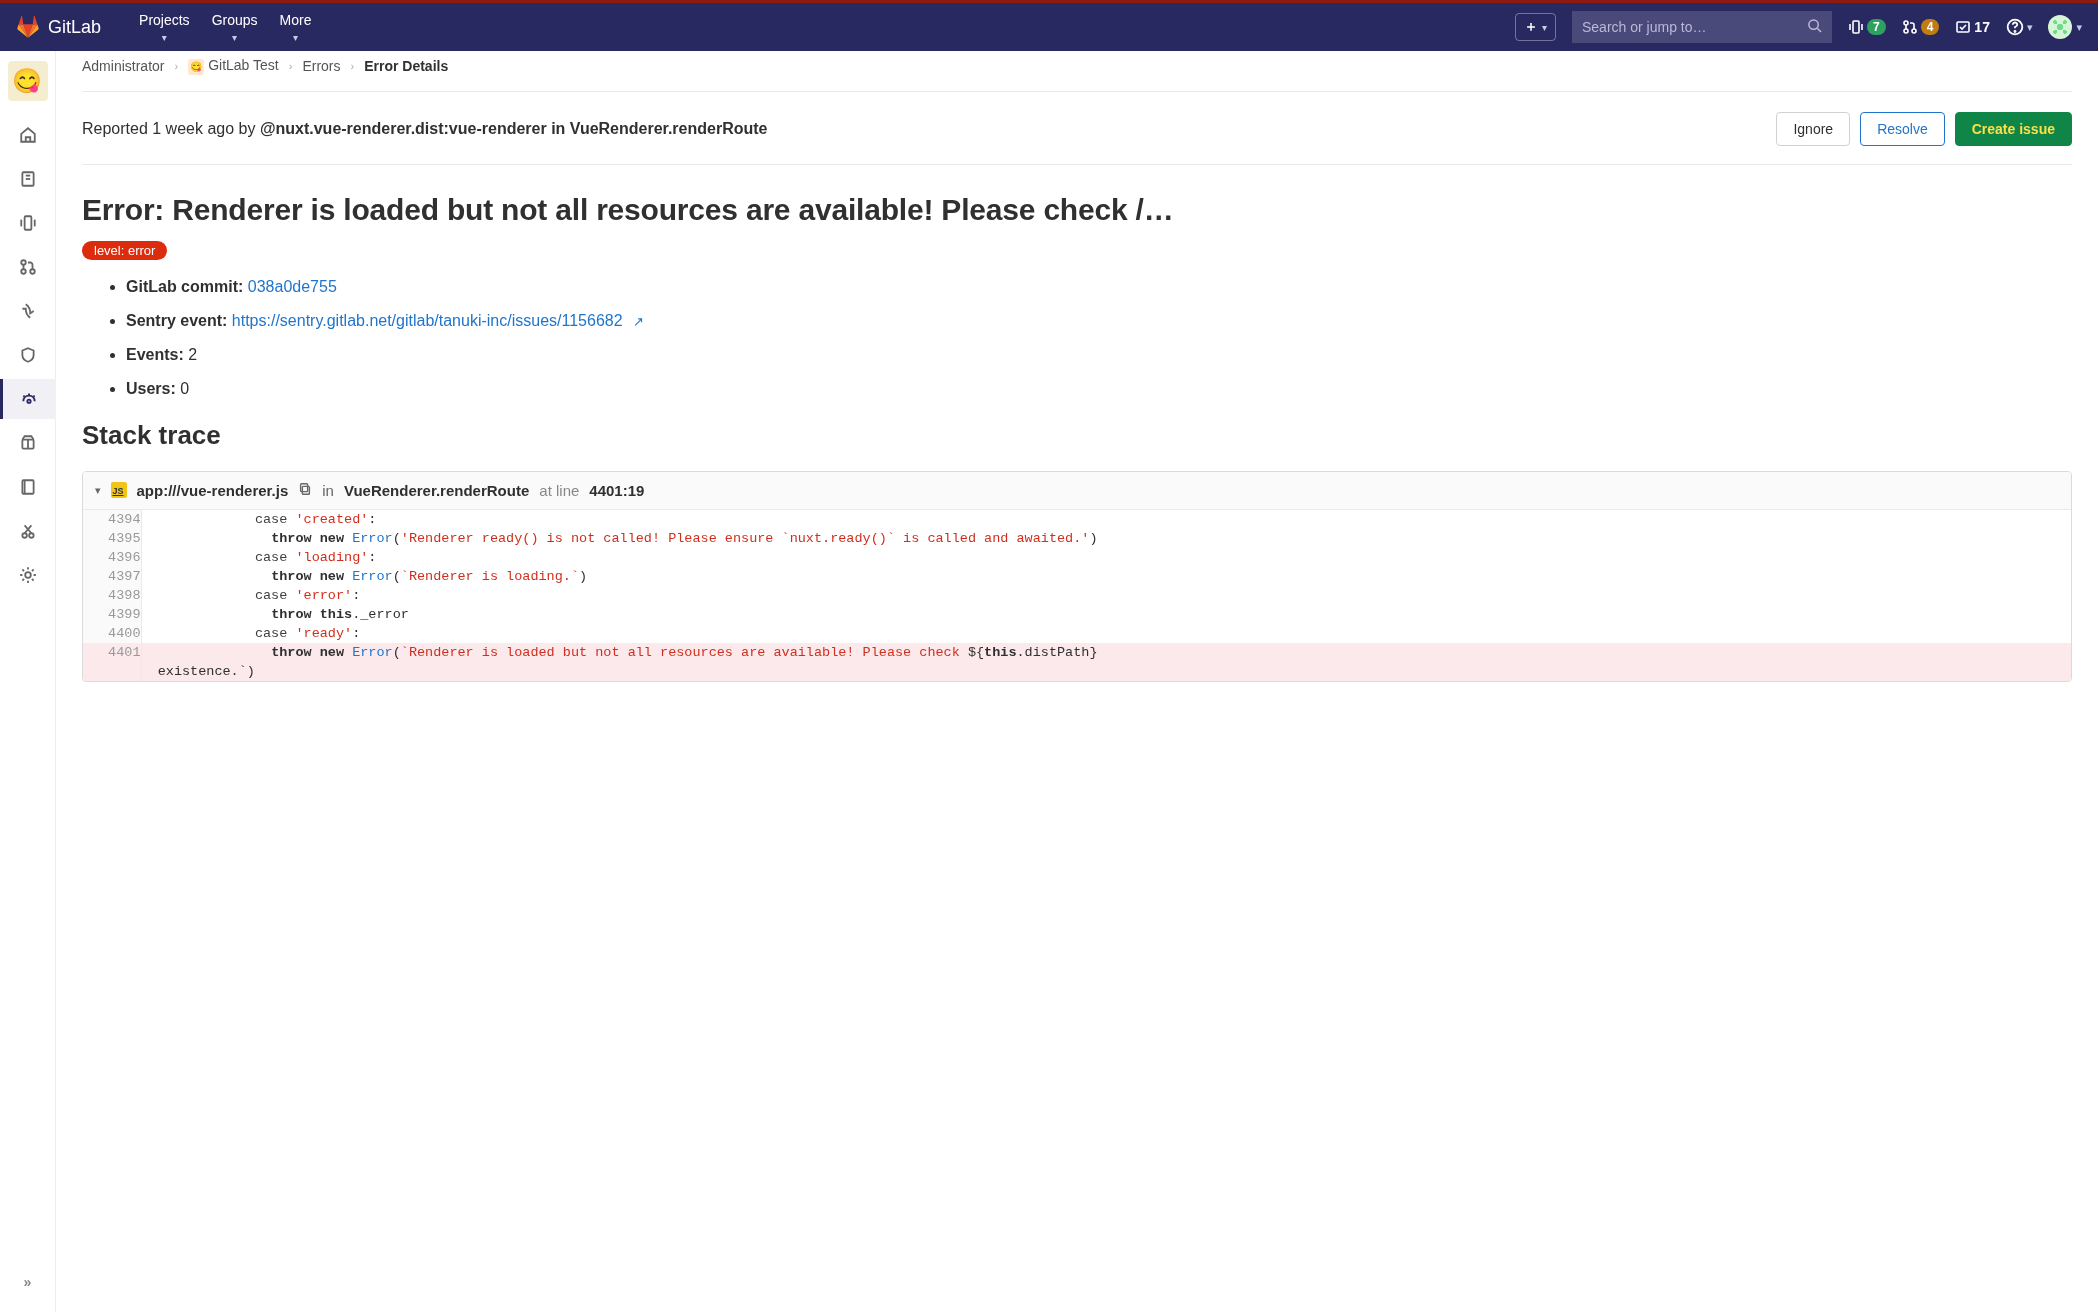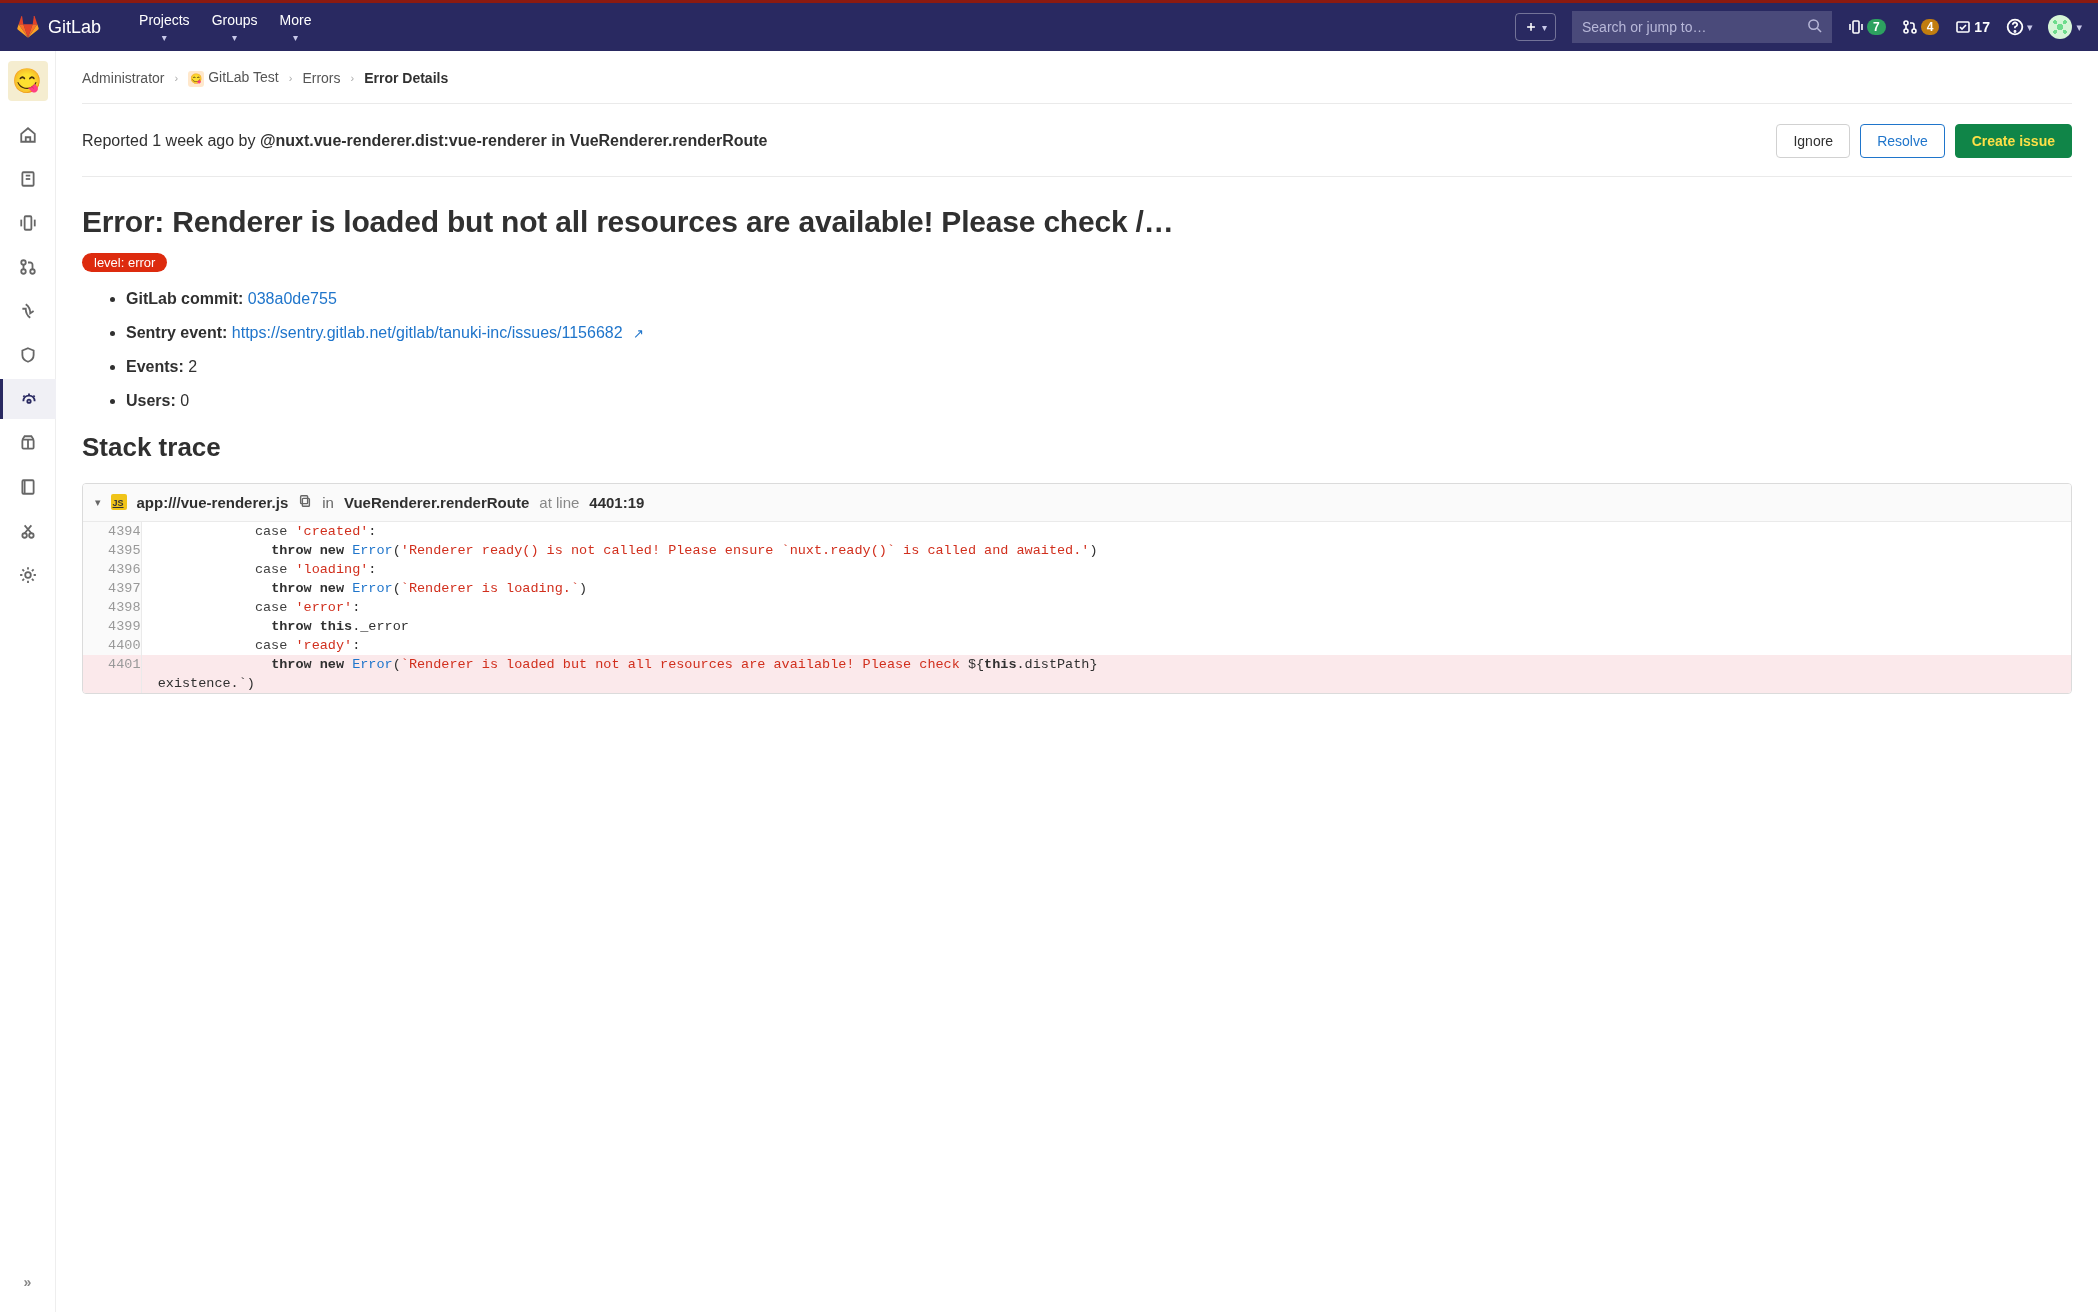--- a/index.html
+++ b/index.html
@@ -70,21 +70,21 @@
   }
   .side-item {
     width:56px; height:40px; display:flex; align-items:center; justify-content:center;
     cursor:pointer; color:#666;
   }
   .side-item.active { border-left:3px solid #292961; background:#f0f0f5; color:#292961;}
   .side-item svg { width:18px; height:18px; }
   .side-expand { margin-top:auto; margin-bottom:10px;}
 
   .content {
-    flex:1; padding:18px 26px 0 26px; overflow-y:auto;
+    flex:1; padding:6px 26px 0 26px; overflow-y:auto;
   }
   .breadcrumb {
     display:flex; align-items:center; gap:10px;
     color:#666; font-size:14px;
     padding-bottom:16px; border-bottom:1px solid #eaeaea;
   }
   .breadcrumb .sep { color:#aaa; font-size:11px;}
   .breadcrumb .crumb { cursor:pointer; color:#555;}
   .breadcrumb .crumb.last { color:#303030; font-weight:600;}
   .crumb-icon {

